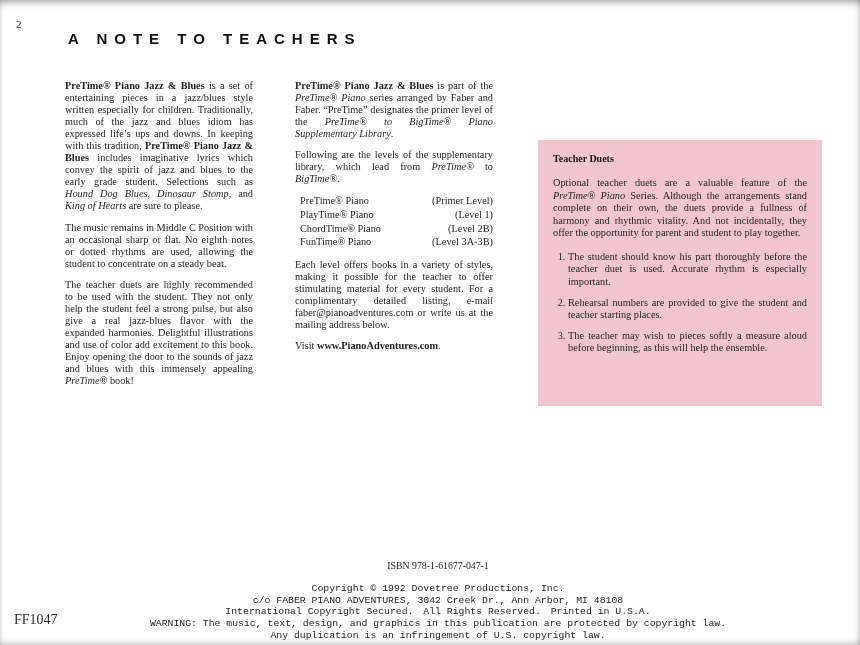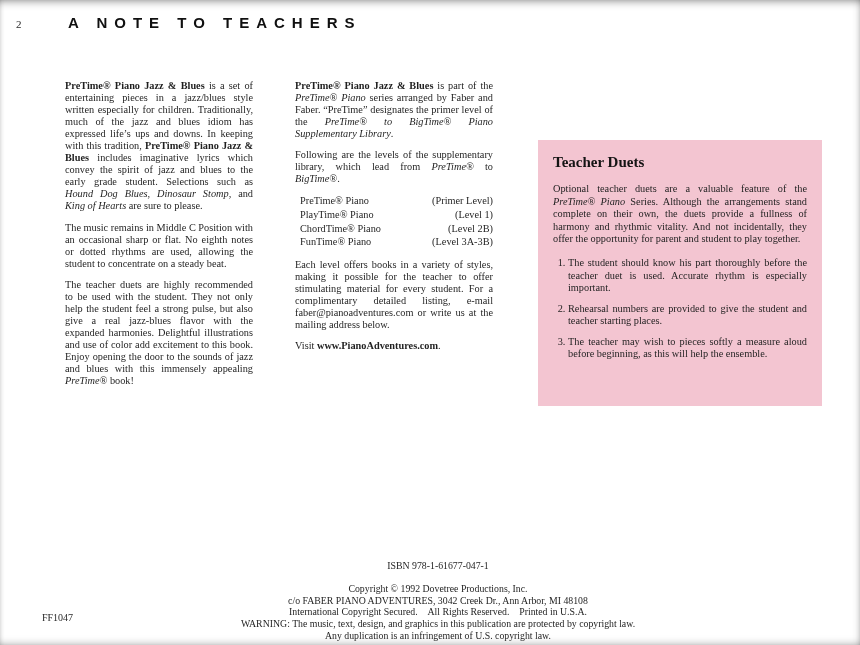--- a/index.html
+++ b/index.html
@@ -18,21 +18,21 @@
       inset 0 7px 9px -6px rgba(0,0,0,.45),
       inset 0 -6px 8px -6px rgba(0,0,0,.35),
       inset -6px 0 8px -7px rgba(0,0,0,.30),
       inset 4px 0 6px -5px rgba(0,0,0,.18);
   }
   .pagenum {
     position: absolute; left: 16px; top: 18px;
     font-size: 11px; color: #2a2a2a;
   }
   .title {
-    position: absolute; left: 68px; top: 14px;
+    position: absolute; left: 68px; top: 30px;
     font-family: "Liberation Sans", sans-serif;
     font-weight: 700; font-size: 15px;
     letter-spacing: 7px; color: #101010;
     white-space: nowrap;
   }
   .col {
     position: absolute; top: 80px;
     font-size: 10.3px; line-height: 1.17;
     text-align: justify;
   }
@@ -45,35 +45,35 @@
   .level-row { display: flex; justify-content: space-between; line-height: 1.32; }
   .lv-name { white-space: nowrap; }
   .lv-grade { white-space: nowrap; }
   .duets {
     position: absolute; left: 538px; top: 140px;
     width: 284px; min-height: 266px;
     background: var(--duets-bg, #f3c5d1);
     padding: 13px 15px 12px 15px;
     font-size: 10.3px; line-height: 1.22;
   }
-  .duets-title { font-size: 15px; font-weight: bold; margin-bottom: 12px; color: #141414; }
+  .duets-title { font-size: 10px; font-weight: bold; margin-bottom: 12px; color: #141414; }
   .duets .para { text-align: justify; margin-bottom: 11px; }
   .hints-title { font-size: 10.6px; font-weight: bold; margin: 3px 0 8px 0; color: #141414; }
   .hints { list-style: decimal outside; padding-left: 15px; }
   .hints li { margin-bottom: 8px; text-align: justify; }
   .foot {
     position: absolute; left: 16px; right: 0; top: 560px;
     text-align: center; font-size: 9.8px; line-height: 1.2;
     color: #242424;
   }
   .isbn { margin-bottom: 11px; }
-  .foot-lines div { white-space: pre-wrap; }
+  .foot-lines div { white-space: pre-wrap; font-family: Liberation Mono, monospace; }
   .plate {
     position: absolute; left: 14px; top: 612px;
-    font-size: 10px; color: #2a2a2a; margin-left: 28px;
+    font-size: 14px; color: #2a2a2a;
   }
 </style>
 </head>
 <body>
 
 <div class="scan">
 
   <span class="pagenum">2</span>
 
   <h1 class="title">A NOTE TO TEACHERS</h1>

